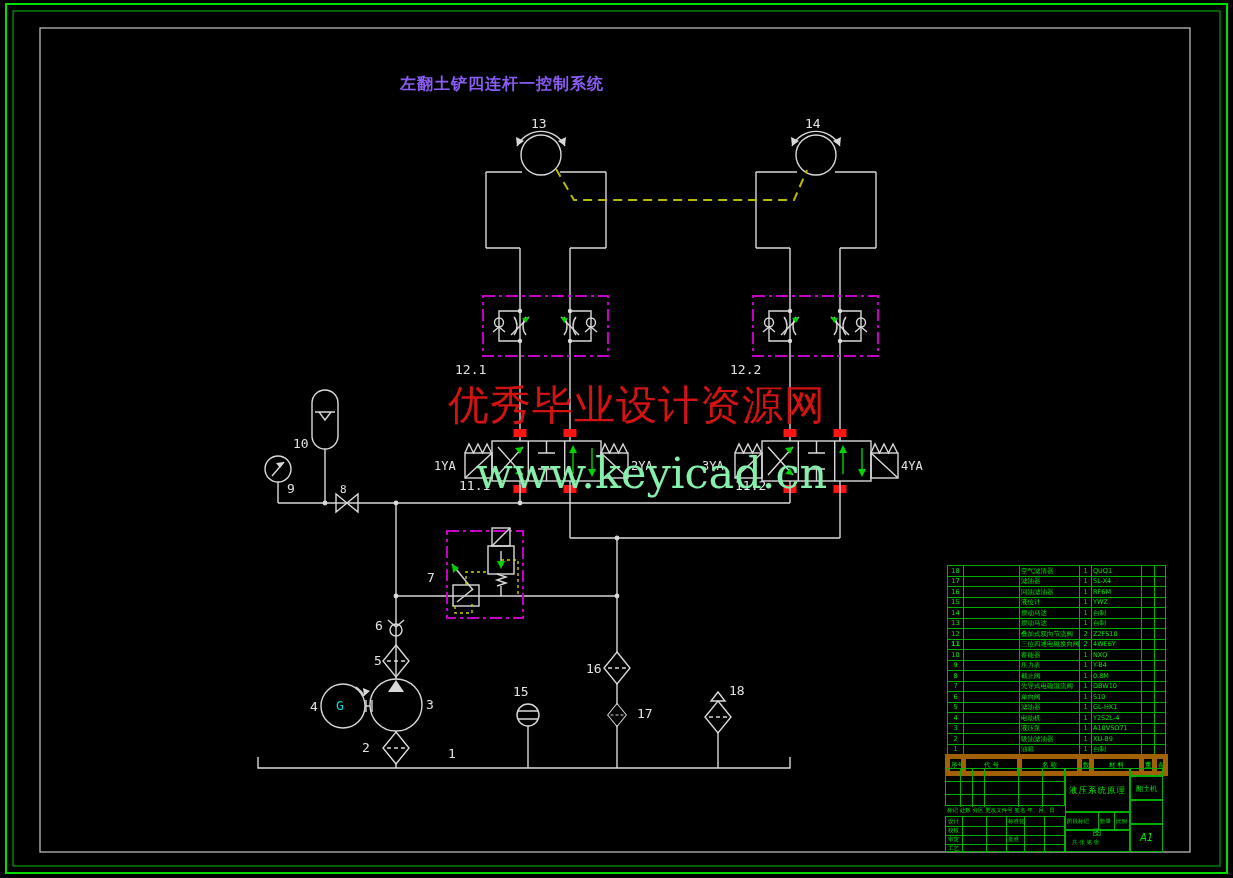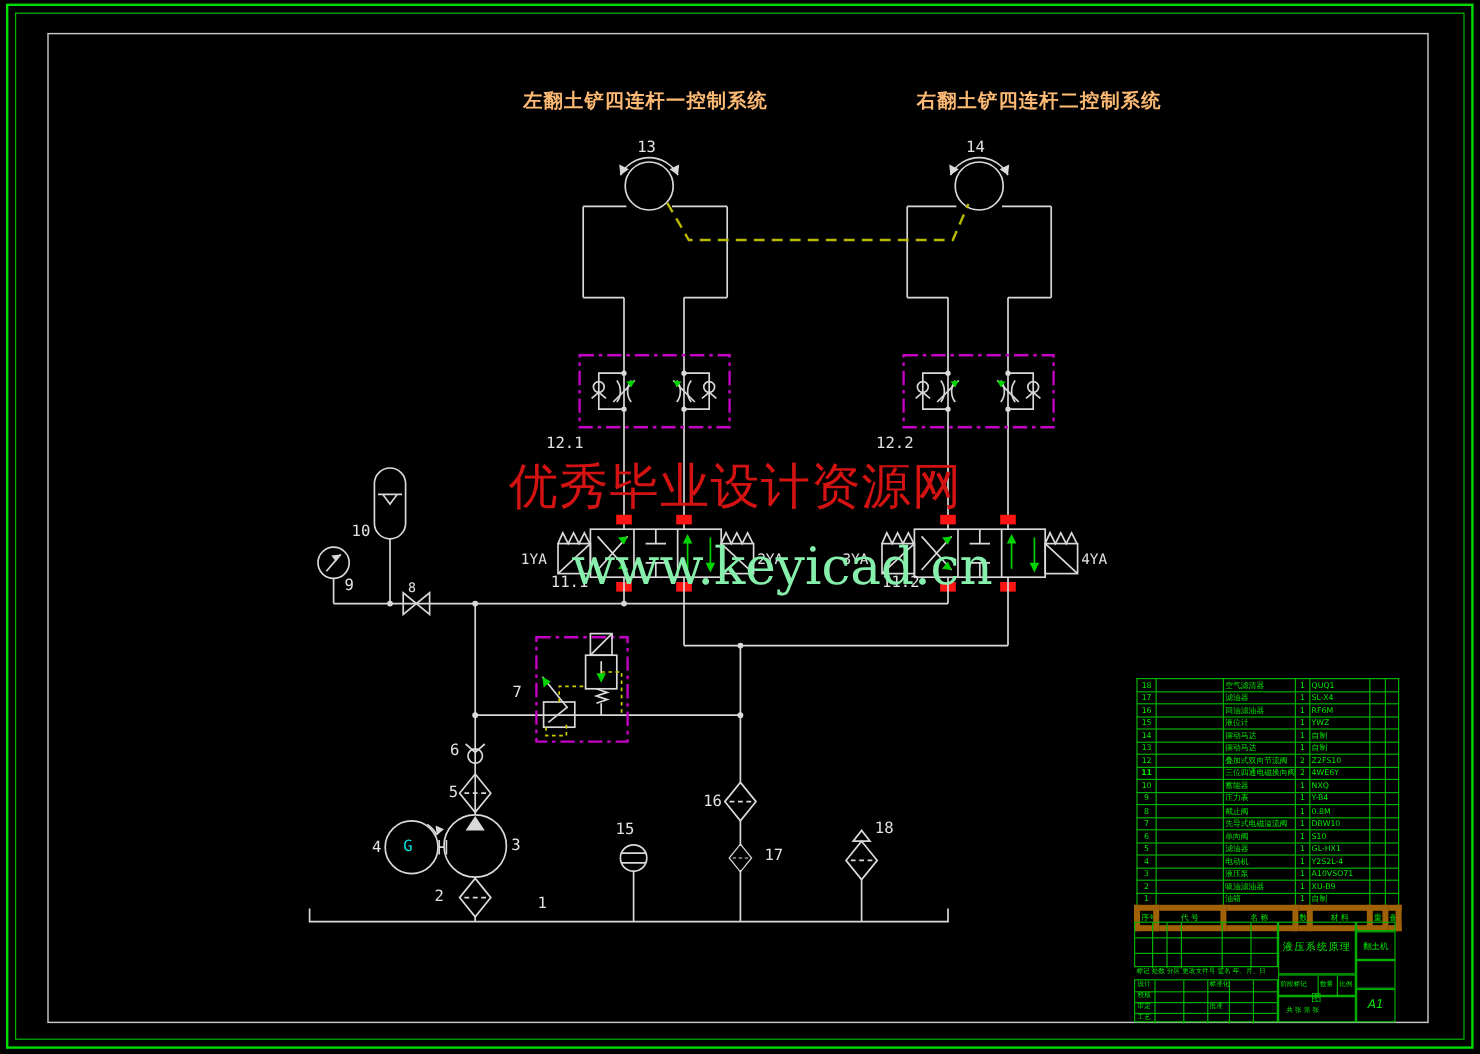--- a/index.html
+++ b/index.html
@@ -4,23 +4,23 @@
 <style>
   html,body{margin:0;padding:0;background:#000;}
   #stage{position:relative;width:1233px;height:878px;background:#000;overflow:hidden;
          font-family:"DejaVu Sans",sans-serif;}
   #schematic{position:absolute;left:0;top:0;}
   .lbl{position:absolute;color:#e2e2e2;font-family:"DejaVu Sans Mono",monospace;
        font-size:13px;white-space:nowrap;}
   .lbl.small{font-size:11px;}
   .ya{position:absolute;color:#e2e2e2;font-family:"DejaVu Sans Mono",monospace;
       font-size:12px;white-space:nowrap;}
-  .sys-title{position:absolute;width:240px;text-align:right;color:#fdba74;
+  .sys-title{position:absolute;width:240px;text-align:left;color:#8b5cf6;
       font-size:16px;font-weight:bold;letter-spacing:1px;white-space:nowrap;}
-  .wm1{position:absolute;left:424px;top:378px;color:#d31212;font-family:"DejaVu Serif",serif;
+  .wm1{position:absolute;left:448px;top:378px;color:#d31212;font-family:"DejaVu Serif",serif;
       font-size:41px;letter-spacing:1px;white-space:nowrap;}
   .wm2{position:absolute;left:476px;top:448px;color:#86efac;font-family:"DejaVu Serif",serif;
       font-size:43px;white-space:nowrap;}
   
   #tblock{position:absolute;left:945px;top:565px;width:218px;height:287px;color:#00e800;}
   #bom{border-collapse:collapse;table-layout:fixed;width:218px;}
   #bom td{border:1px solid #00b000;height:9.5px;padding:0 1px;font-size:6.5px;
       line-height:8px;color:#00e800;overflow:hidden;white-space:nowrap;}
   #bom tr.hdr td{height:12px;font-size:6.5px;text-align:center;border:5px solid #a16207;}
   .tb{position:absolute;border:1px solid #00b000;box-sizing:border-box;}
@@ -201,21 +201,20 @@
     </g>
 
     <g>
       <circle cx="528" cy="715" r="11"></circle>
       <path d="M518,711 H538 M518,719 H538"></path>
     </g>
   </g>
 </svg>
 
 <div class="sys-title" style="left:400px;top:74px;">左翻土铲四连杆一控制系统</div>
-<div class="sys-title" style="left:728px;top:74px;">右翻土铲四连杆二控制系统</div>
 
 <div class="lbl" style="left:448px;top:746px;">1</div>
 <div class="lbl" style="left:362px;top:740px;">2</div>
 <div class="lbl" style="left:426px;top:697px;">3</div>
 <div class="lbl" style="left:310px;top:699px;">4</div>
 <div class="lbl" style="left:374px;top:653px;">5</div>
 <div class="lbl" style="left:375px;top:618px;">6</div>
 <div class="lbl" style="left:427px;top:570px;">7</div>
 <div class="lbl small" style="left:340px;top:483px;">8</div>
 <div class="lbl" style="left:287px;top:481px;">9</div>

